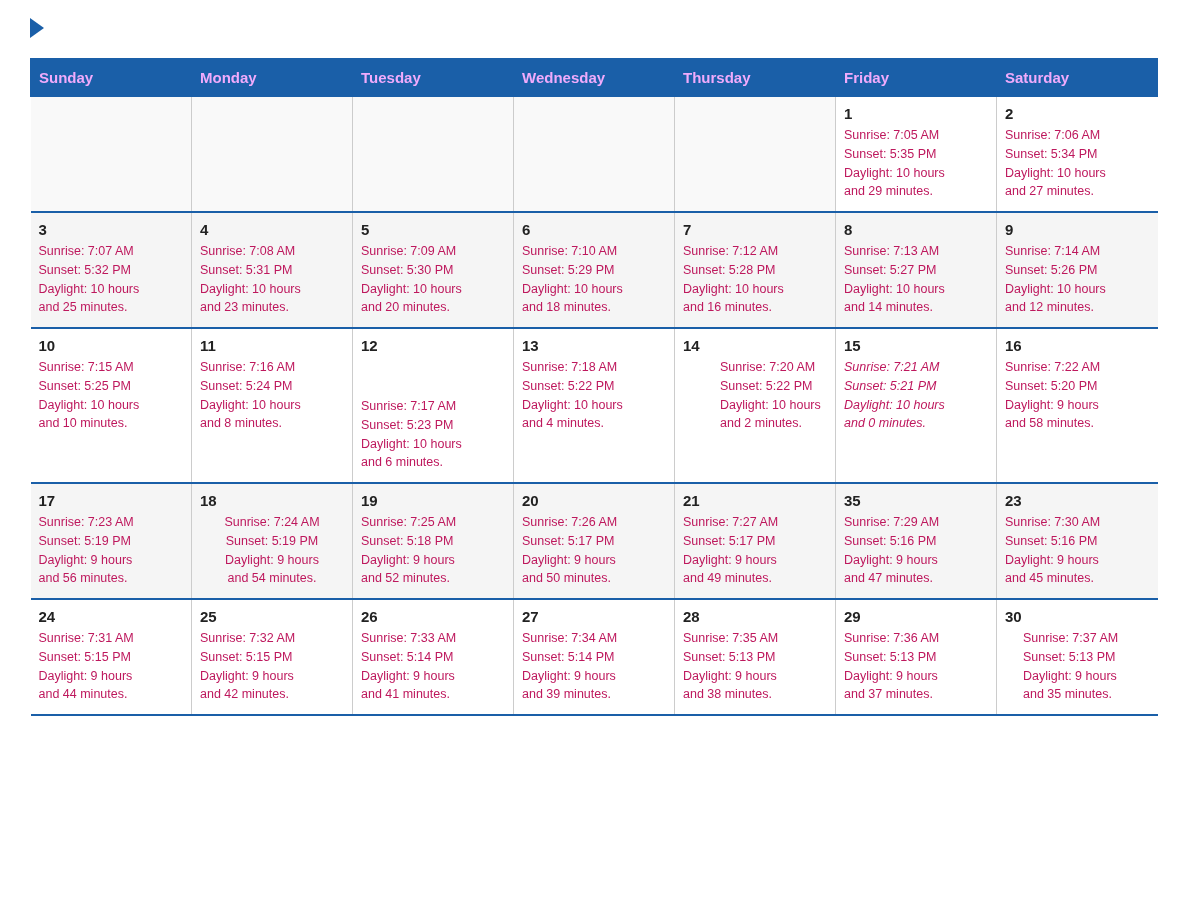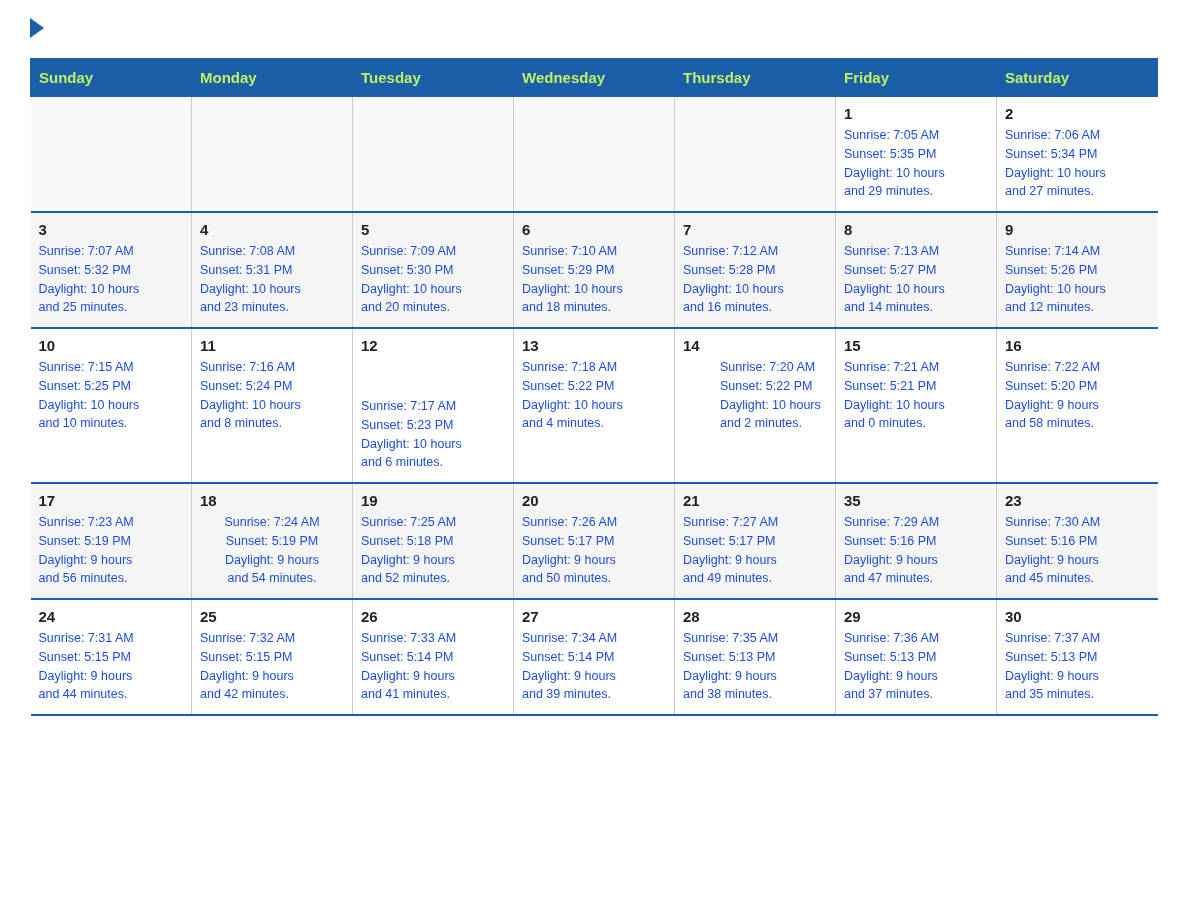--- a/index.html
+++ b/index.html
@@ -61,21 +61,21 @@
     }
     table {
       width: 100%;
       border-collapse: collapse;
       table-layout: fixed;
     }
     thead tr {
       background-color: #1a5fa8;
     }
     thead th {
-      color: #bef264;
+      color: #f0abfc;
       font-size: 15px;
       font-weight: bold;
       padding: 10px 8px;
       text-align: left;
       border: 1px solid #1a5fa8;
     }
     tbody tr {
       border-bottom: 2px solid #1a5fa8;
     }
     tbody td {
@@ -91,21 +91,21 @@
     }
     .day-number {
       font-size: 15px;
       font-weight: bold;
       color: #222;
       display: block;
       margin-bottom: 4px;
     }
     .day-info {
       font-size: 12.5px;
-      color: #1d4ed8;
+      color: #be185d;
       line-height: 1.5;
     }
     .empty-cell {
       background: #f9f9f9;
     }
     tbody tr:nth-child(even) {
       background-color: #f5f5f5;
     }
     tbody tr:nth-child(odd) {
       background-color: #ffffff;
@@ -246,21 +246,21 @@
         </td>
         <td>
           <span class="day-number">14</span>
           <div class="day-info" style="white-space: pre-line; margin-left: 37px;">Sunrise: 7:20 AM
 Sunset: 5:22 PM
 Daylight: 10 hours
 and 2 minutes.</div>
         </td>
         <td>
           <span class="day-number">15</span>
-          <div class="day-info" style="white-space: pre-line;">Sunrise: 7:21 AM
+          <div class="day-info" style="white-space: pre-line; font-style: italic;">Sunrise: 7:21 AM
 Sunset: 5:21 PM
 Daylight: 10 hours
 and 0 minutes.</div>
         </td>
         <td>
           <span class="day-number">16</span>
           <div class="day-info" style="white-space: pre-line;">Sunrise: 7:22 AM
 Sunset: 5:20 PM
 Daylight: 9 hours
 and 58 minutes.</div>
@@ -355,20 +355,20 @@
         </td>
         <td>
           <span class="day-number">29</span>
           <div class="day-info" style="white-space: pre-line;">Sunrise: 7:36 AM
 Sunset: 5:13 PM
 Daylight: 9 hours
 and 37 minutes.</div>
         </td>
         <td>
           <span class="day-number">30</span>
-          <div class="day-info" style="white-space: pre-line;">Sunrise: 7:37 AM
+          <div class="day-info" style="white-space: pre-line; margin-left: 18px;">Sunrise: 7:37 AM
 Sunset: 5:13 PM
 Daylight: 9 hours
 and 35 minutes.</div>
         </td>
       </tr>
     </tbody>
 </table>
 
 </body></html>

